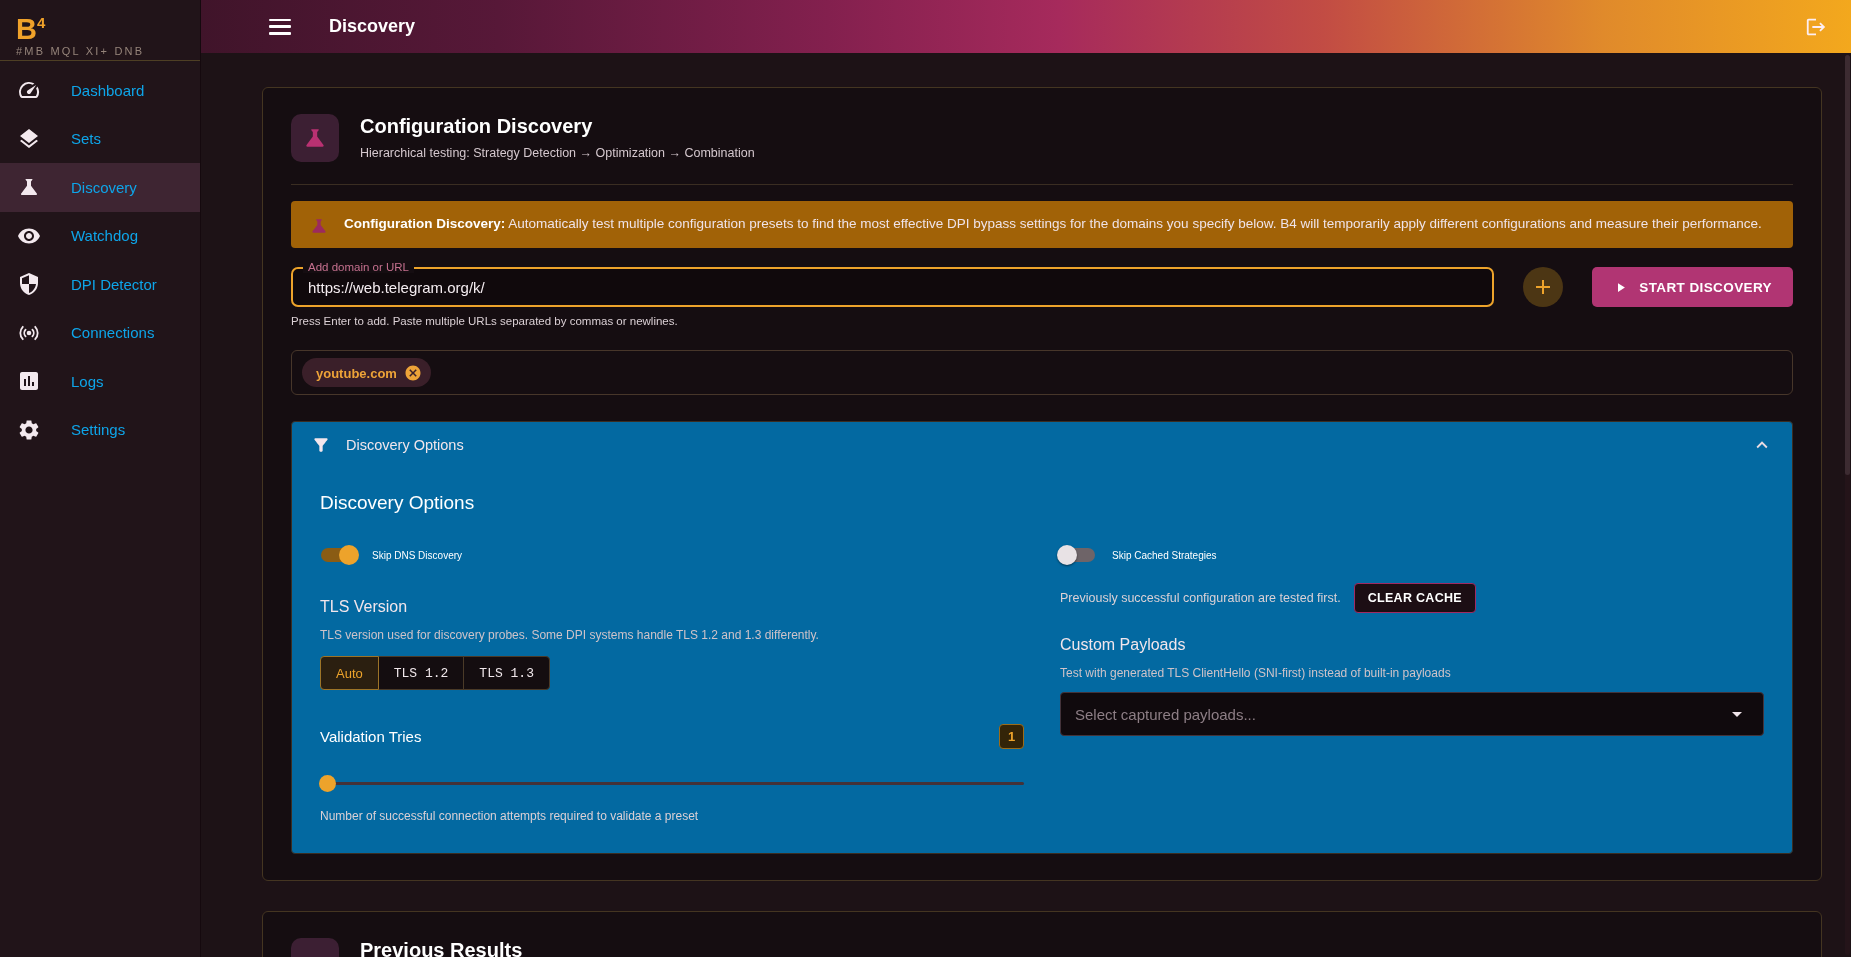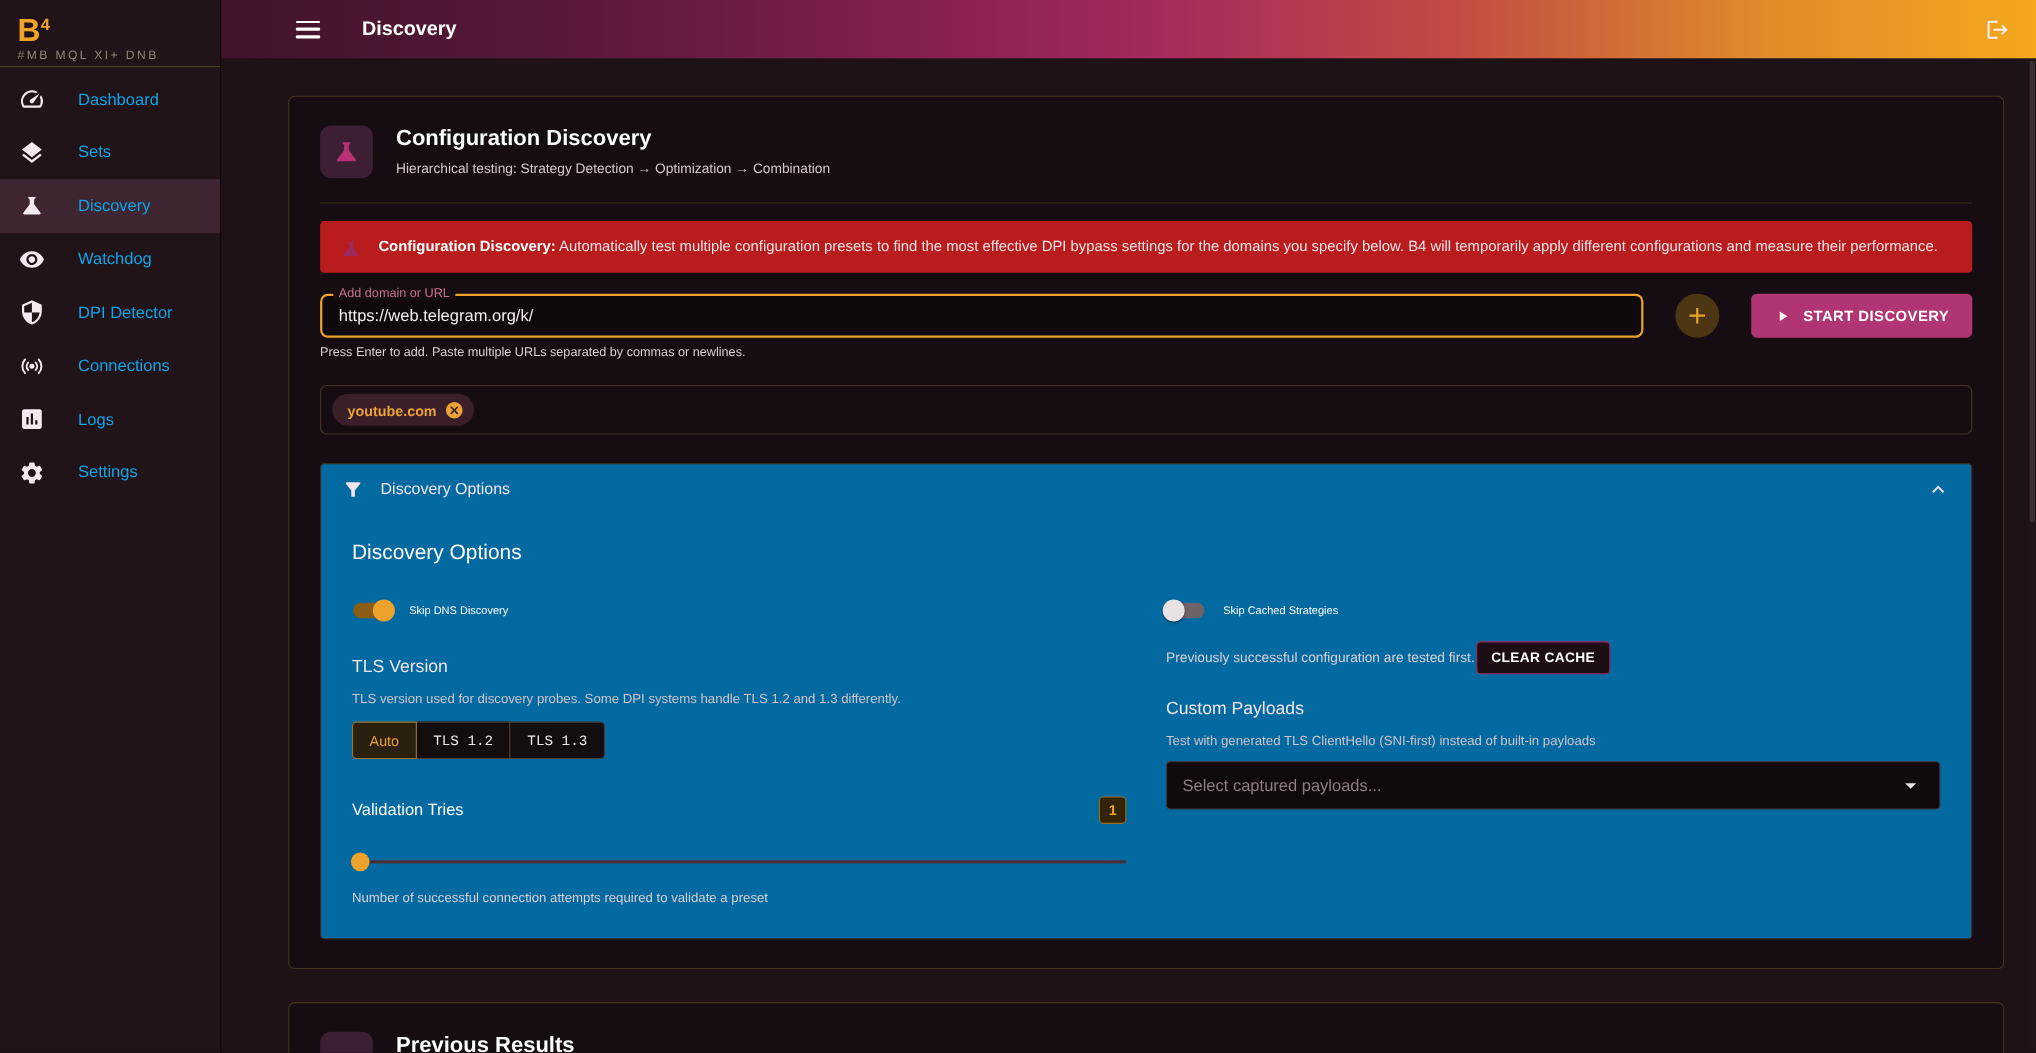--- a/index.html
+++ b/index.html
@@ -42,21 +42,21 @@
   .card-head { display:flex; align-items:flex-start; }
   .icon-box { width:48px; height:48px; border-radius:10px; background:#3c1f33;
     display:flex; align-items:center; justify-content:center; flex:0 0 auto; }
   .icon-box svg { width:26px; height:26px; fill:#b93172; }
   .card-head-text { margin-left:21px; padding-top:1px; }
   .card-title { color:#ffffff; font-size:20px; font-weight:600; }
   .card-sub { color:#d5c8ce; font-size:12.5px; margin-top:8px; }
 
   .divider { border:none; border-top:1px solid #3a2d22; margin-top:22px; }
 
-  .banner { margin-top:16px; background:#b91c1c; border-radius:4px;
+  .banner { margin-top:16px; background:#a16207; border-radius:4px;
     padding:12px 18px; display:flex; gap:15px;text-align:center; }
   .banner svg { width:20px; height:20px; fill:#9c2a5e; flex:0 0 auto; margin-top:3px; }
   .banner-text { color:#efe3e8; font-size:13.5px; line-height:1.6; }
   .banner-text b { color:#ffffff; }
 
   .input-row { margin-top:19px; display:flex; align-items:center; gap:29px;justify-content:space-between; }
   .input-wrap { position:relative; flex:1; height:40px; border:2px solid #eda32b;
     border-radius:7px; background:#10090c; display:flex; align-items:center; }
   .input-label { position:absolute; top:-8px; left:10px; background:#150d11;
     padding:0 5px; font-size:11.5px; color:#c5708e; }
@@ -100,21 +100,21 @@
   .switch .track { position:absolute; left:1px; top:3px; width:34px; height:14px; border-radius:7px; }
   .switch .knob { position:absolute; top:0; width:20px; height:20px; border-radius:50%; }
   .switch.on .track { background:#8a5c14; }
   .switch.on .knob { right:-3px; background:#eda32b; }
   .switch.off .track { background:#6e6468; }
   .switch.off .knob { left:-3px; background:#e8e2e5; box-shadow:0 1px 2px rgba(0,0,0,.5); }
   .toggle-label { color:#fff; font-size:10px; font-weight:500; }
 
   .cache-row { margin-top:14px; display:flex; align-items:center; height:32px; }
   .cache-text { color:#dcd1d6; font-size:12.5px; }
-  .clear-btn { margin-left:1px; background:#1c0e14; border:1.5px solid #a12a62;
+  .clear-btn { margin-left:13px; background:#1c0e14; border:1.5px solid #a12a62;
     border-radius:4px; color:#fff; font-size:12.5px; font-weight:700; padding:7px 13px;
     letter-spacing:.3px; cursor:pointer; font-family:inherit; }
 
   .sec-h { color:#f2e6ec; font-size:16px; }
   .sec-desc { color:#cfc3c9; font-size:12px; margin-top:12px; }
 
   .tls-wrap { margin-top:30px; }
   .seg-group { margin-top:14px; display:flex; }
   .seg-btn { height:34px; padding:0 15px; background:#140d10; border:1px solid #4a3a28;
     color:#f0e7eb; font-size:13px; font-weight:500; cursor:pointer; font-family:inherit; }

